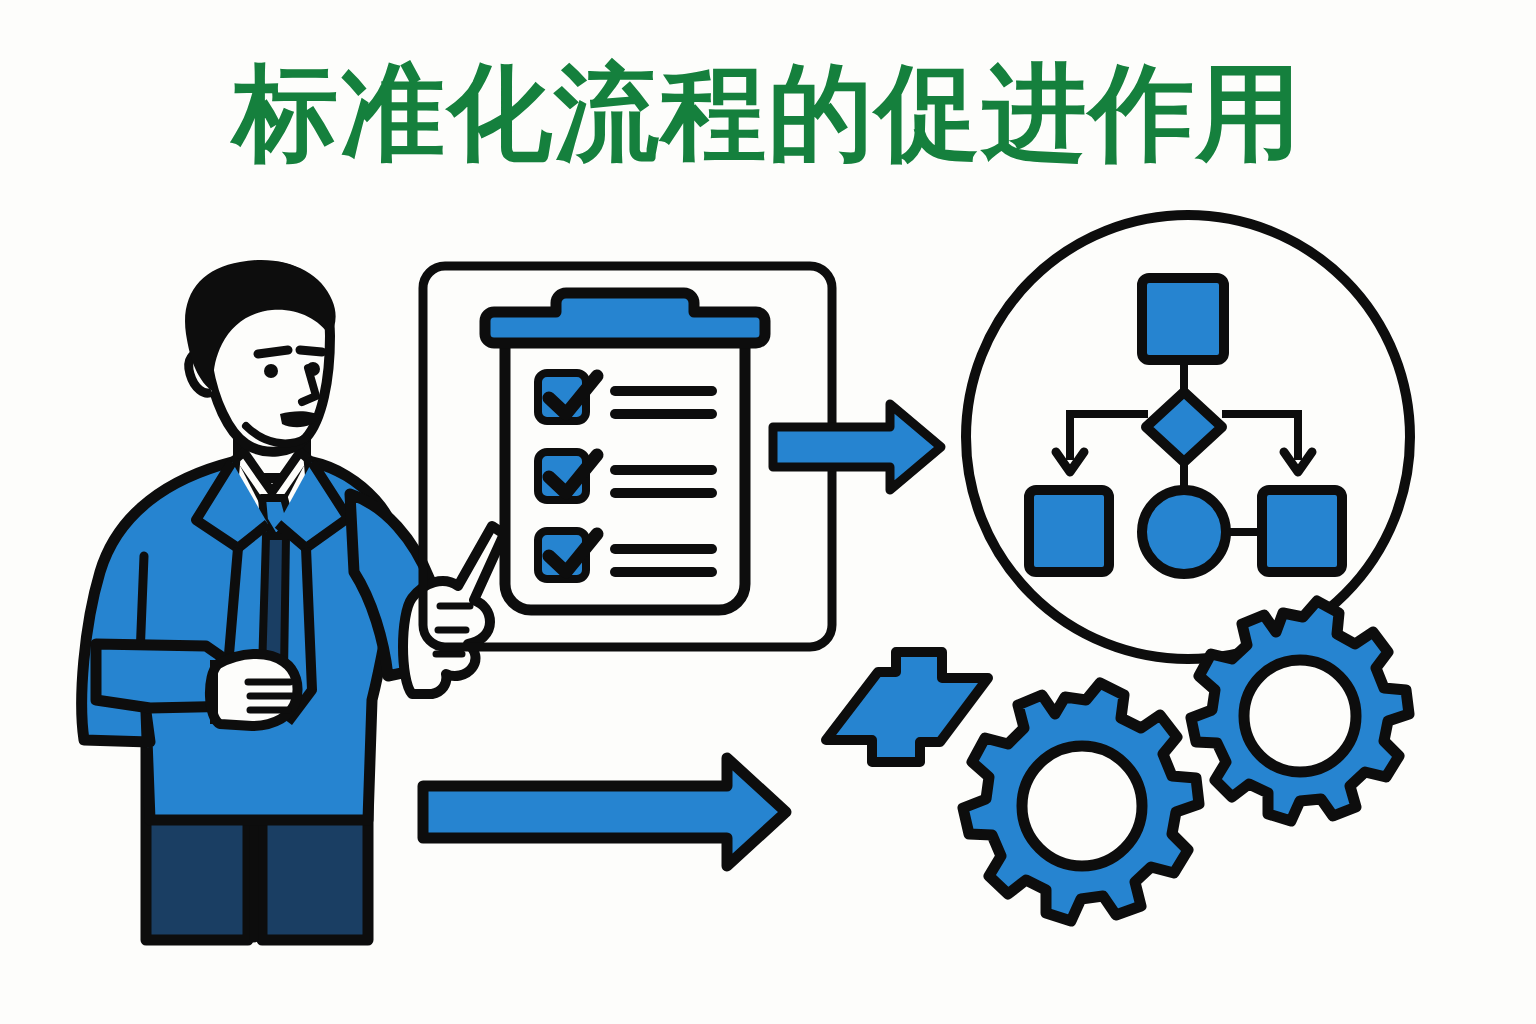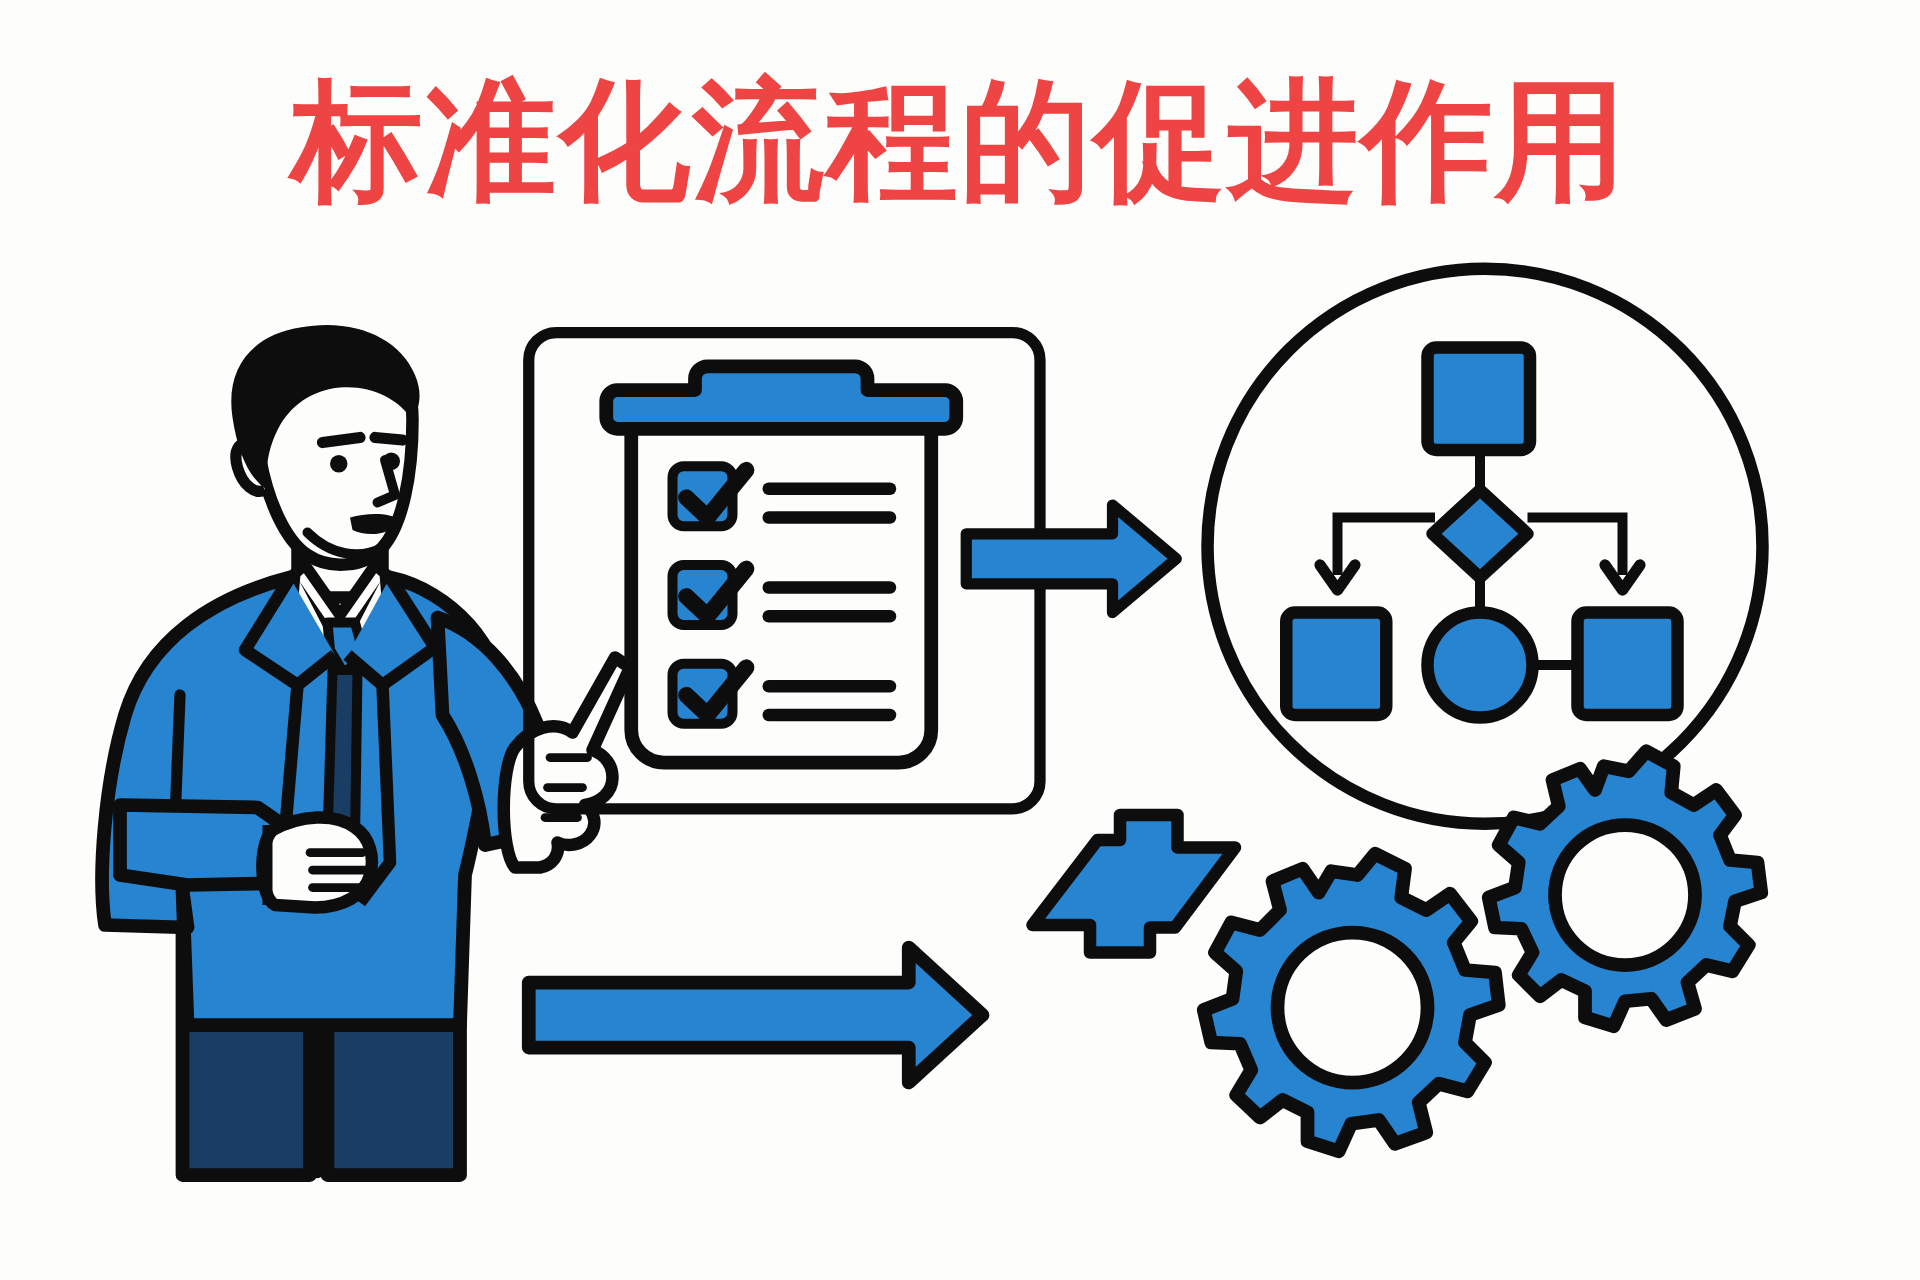--- a/index.html
+++ b/index.html
@@ -19,21 +19,21 @@
   }
   #title {
     position: absolute;
     left: 0;
     top: 58px;
     width: 1536px;
     text-align: center;
     font-size: 105px;
     line-height: 1.05;
     font-weight: 700;
-    color: #ef4444;
+    color: #15803d;
     letter-spacing: 2px;
     white-space: nowrap;
     font-family: "DejaVu Sans", "Liberation Sans", sans-serif;
   }
   #art {
     position: absolute;
     left: 0;
     top: 0;
     width: 1536px;
     height: 1024px;

